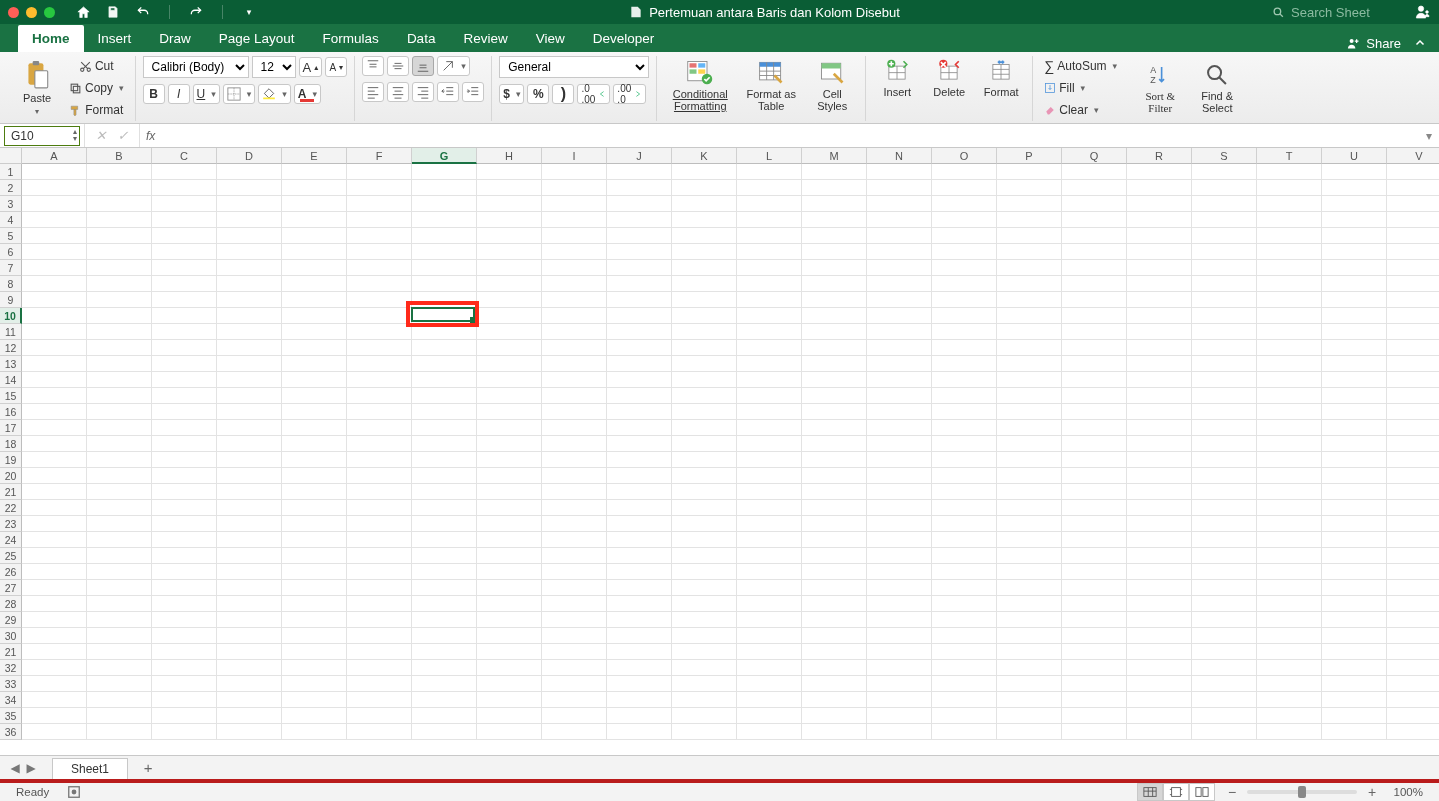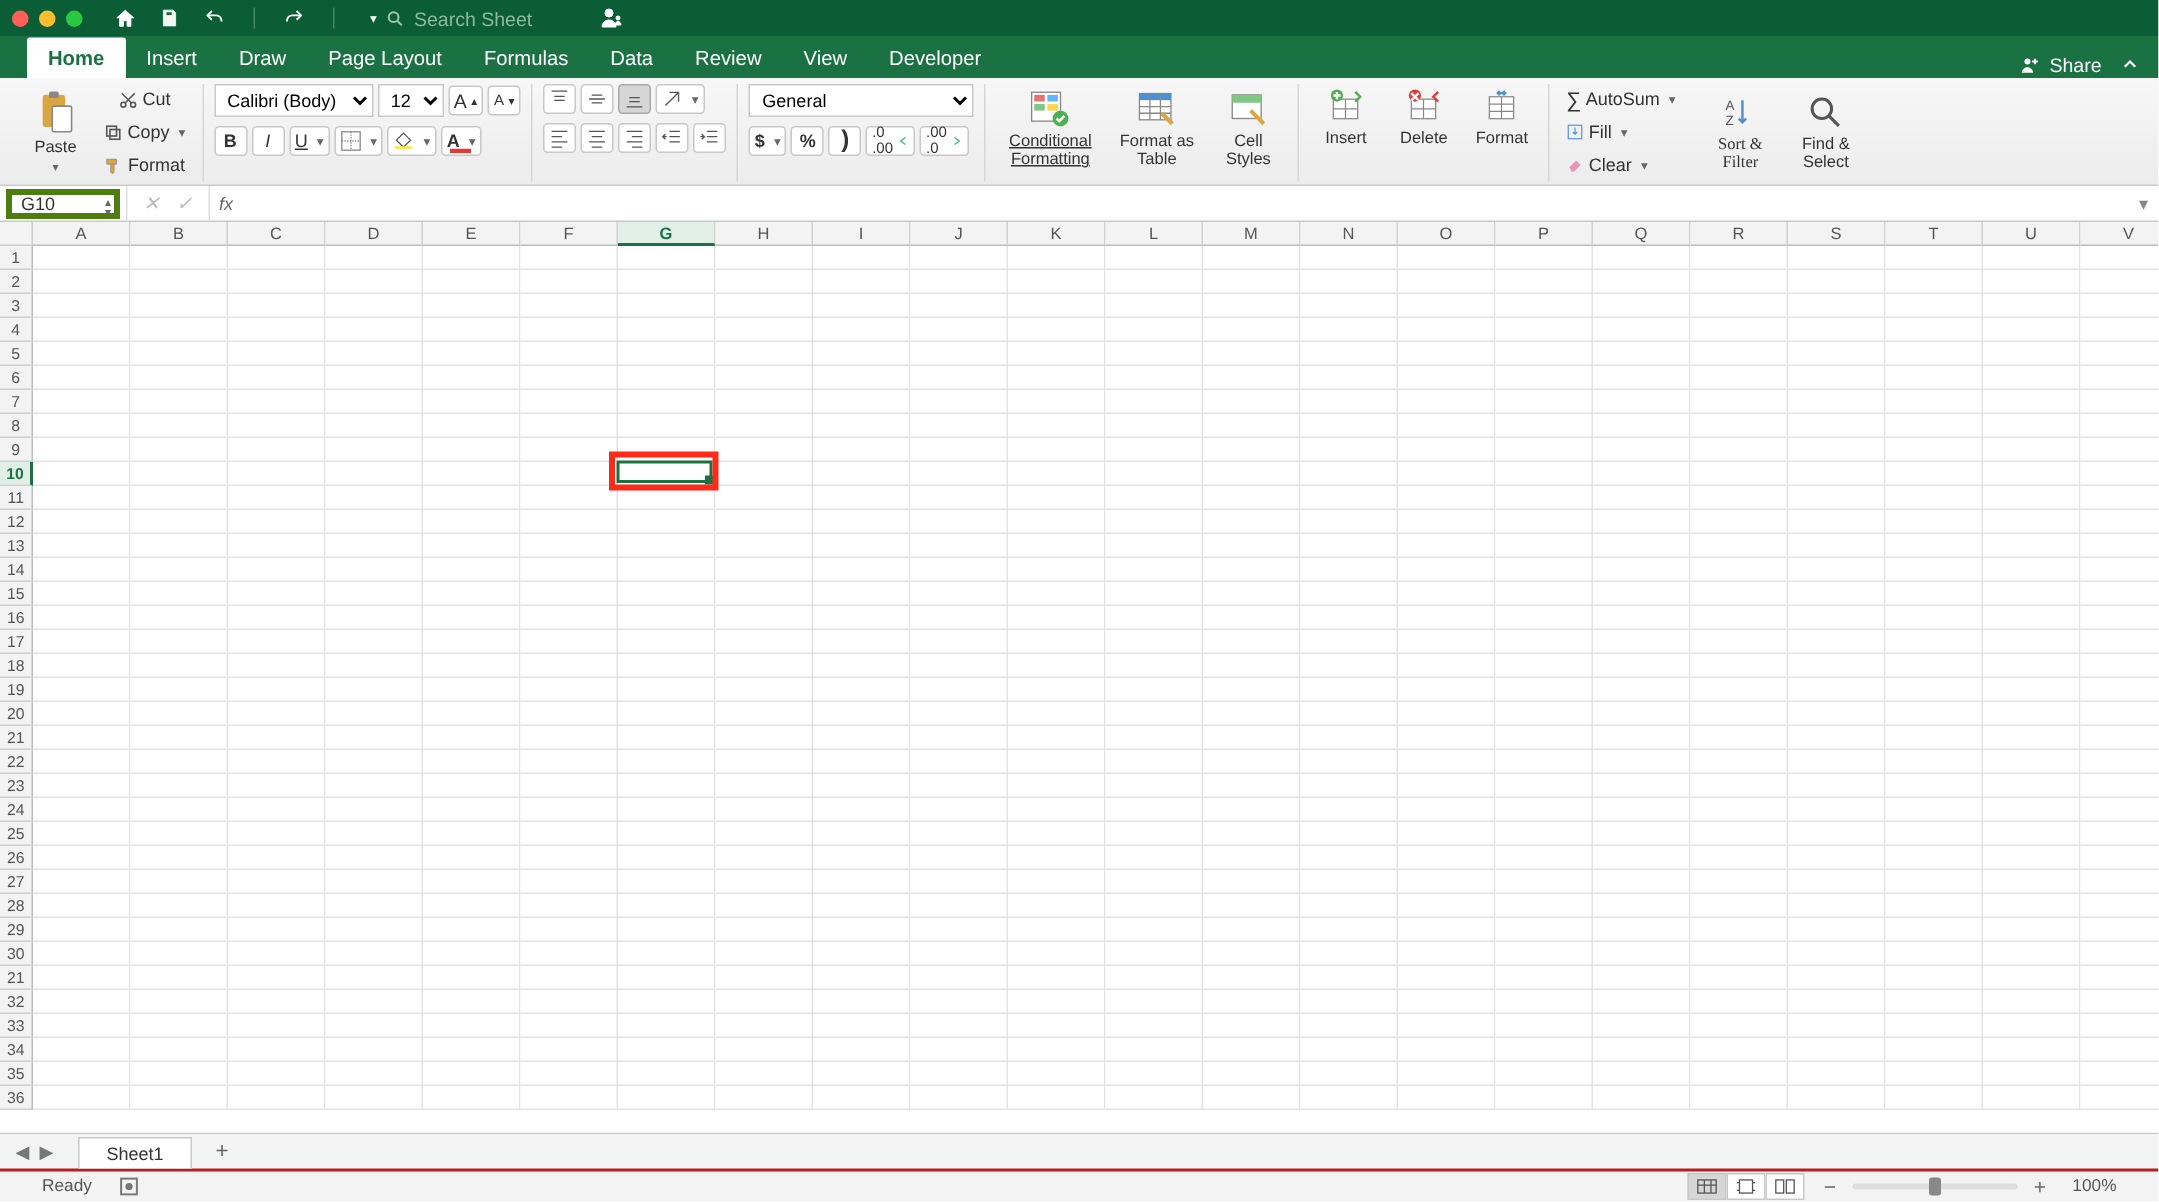--- a/index.html
+++ b/index.html
@@ -35,21 +35,21 @@
 .big-btn .lbl { font-size:11px; text-align:center; line-height:1.1;}
 .sm-btn { height:20px; min-width:22px; display:flex; align-items:center; justify-content:center; border:1px solid transparent; border-radius:3px; cursor:pointer; padding:0 3px; gap:3px; font-size:12px;}
 .sm-btn.box { border-color:#c8c8c8; background:#fff;}
 .sm-btn.selected { background:#d6d6d6; border-color:#a8a8a8;}
 select.ctl, input.ctl { height:22px; border:1px solid #c8c8c8; background:#fff; font-size:12px; padding:0 4px; }
 .stack { display:flex; flex-direction:column; gap:2px; justify-content:flex-start;}
 .row2 { display:flex; gap:3px; align-items:center;}
 
 
 .formulabar { height:24px; border-bottom:1px solid #c8c8c8; display:flex; align-items:center; background:#fff;}
-.namebox { width:76px; height:20px; margin:0 4px; border:4px solid #4d7c0f; display:flex; align-items:center; padding:0 6px; font-size:12px; position:relative; background:#fff;}
+.namebox { width:76px; height:20px; margin:0 4px; border:1px solid #4d7c0f; display:flex; align-items:center; padding:0 6px; font-size:12px; position:relative; background:#fff;}
 .namebox .stepper { position:absolute; right:2px; top:1px; display:flex; flex-direction:column; line-height:7px; font-size:8px; color:#666; cursor:pointer;}
 .fb-icons { display:flex; gap:6px; padding:0 8px; border-left:1px solid #e0e0e0; border-right:1px solid #e0e0e0; height:100%; align-items:center;}
 .fb-icon { color:#888; font-style:italic; font-size:13px; cursor:pointer; width:16px; text-align:center;}
 .fb-fx { font-style:italic; color:#666; margin:0 6px;}
 .fb-input { flex:1; border:none; outline:none; font-size:12px; padding:0 4px;}
 .fb-expand { width:20px; text-align:center; color:#888; cursor:pointer;}
 
 
 .grid-wrap { position:relative; height: calc(801px - 24px - 28px - 72px - 24px - 24px - 22px); overflow:hidden; background:#fff;}
 .grid { display:grid; grid-template-columns: 22px repeat(22, 65px); grid-auto-rows: 16px; }
@@ -65,21 +65,21 @@
 
 
 .sheetbar { height:24px; border-top:1px solid #c8c8c8; display:flex; align-items:center; background:#f3f3f3;}
 .nav-arrows { display:flex; gap:2px; padding:0 8px;}
 .nav-arrow { width:14px; height:14px; color:#777; cursor:pointer; display:flex;align-items:center;justify-content:center;}
 .stab { padding:3px 18px; background:#fff; border:1px solid #c8c8c8; border-bottom:none; font-size:12px; margin-left:6px; border-radius:0 0 0 0; position:relative; top:1px;}
 .add-sheet { width:20px; height:20px; margin-left:10px; display:flex;align-items:center;justify-content:center; color:#666; cursor:pointer; font-size:15px;}
 .hscroll { flex:1; margin:0 8px; position:relative;}
 
 
-.statusbar { height:22px; background:#f3f3f3; border-top:2px solid #b91c1c; display:flex; align-items:center; font-size:11.5px; padding:0 28px; color:#555;}
+.statusbar { height:22px; background:#f3f3f3; border-top:4px solid #b91c1c; display:flex; align-items:center; font-size:11.5px; padding:0 16px; color:#555;}
 .statusbar .spacer { flex:1;}
 .view-btns { display:flex; gap:0; margin-right:10px;}
 .view-btn { width:26px; height:18px; border:1px solid #c8c8c8; display:flex;align-items:center;justify-content:center; cursor:pointer; background:#fff;}
 .view-btn.active { background:#d6d6d6;}
 .zoom { display:flex; align-items:center; gap:8px;}
 .zoom-slider { width:110px; height:4px; background:#ddd; position:relative; border-radius:2px;}
 .zoom-thumb { position:absolute; left:50%; top:-4px; width:8px; height:12px; background:#888; border-radius:2px; transform:translateX(-50%);}
 .zm-btn { cursor:pointer; font-size:14px; color:#666; width:14px; text-align:center;}
 
 svg { display:block; }
@@ -113,20 +113,26 @@
       </span>
     <span class="tb-sep"></span>
     <span class="tb-icon">
         <svg width="16" height="14" viewBox="0 0 24 24" fill="none" stroke="#fff" stroke-width="2.2">
           <path d="M15 4l5 5-5 5"></path>
           <path d="M20 9H10a6 6 0 00-6 6v1"></path>
         </svg>
       </span>
     <span class="tb-sep"></span>
     <span class="tb-icon" style="font-size:9px;">▾</span>
+  </div>
+  <div class="tb-title">
+    <svg width="14" height="14" viewBox="0 0 24 24" fill="#fff">
+        <path d="M4 3h11l5 5v13H4z" opacity=".9"></path>
+      </svg>
+    <span>Pertemuan antara Baris dan Kolom Disebut</span>
   </div>
   <div class="tb-search">
     <svg width="13" height="13" viewBox="0 0 24 24" fill="none" stroke="#9fc7b0" stroke-width="2.5">
         <circle cx="10" cy="10" r="6"></circle>
         <path d="M20 20l-5-5"></path>
       </svg>
     <input placeholder="Search Sheet" style="">
   </div>
   <span class="tb-icon">
       <svg width="18" height="18" viewBox="0 0 24 24" fill="#fff">

